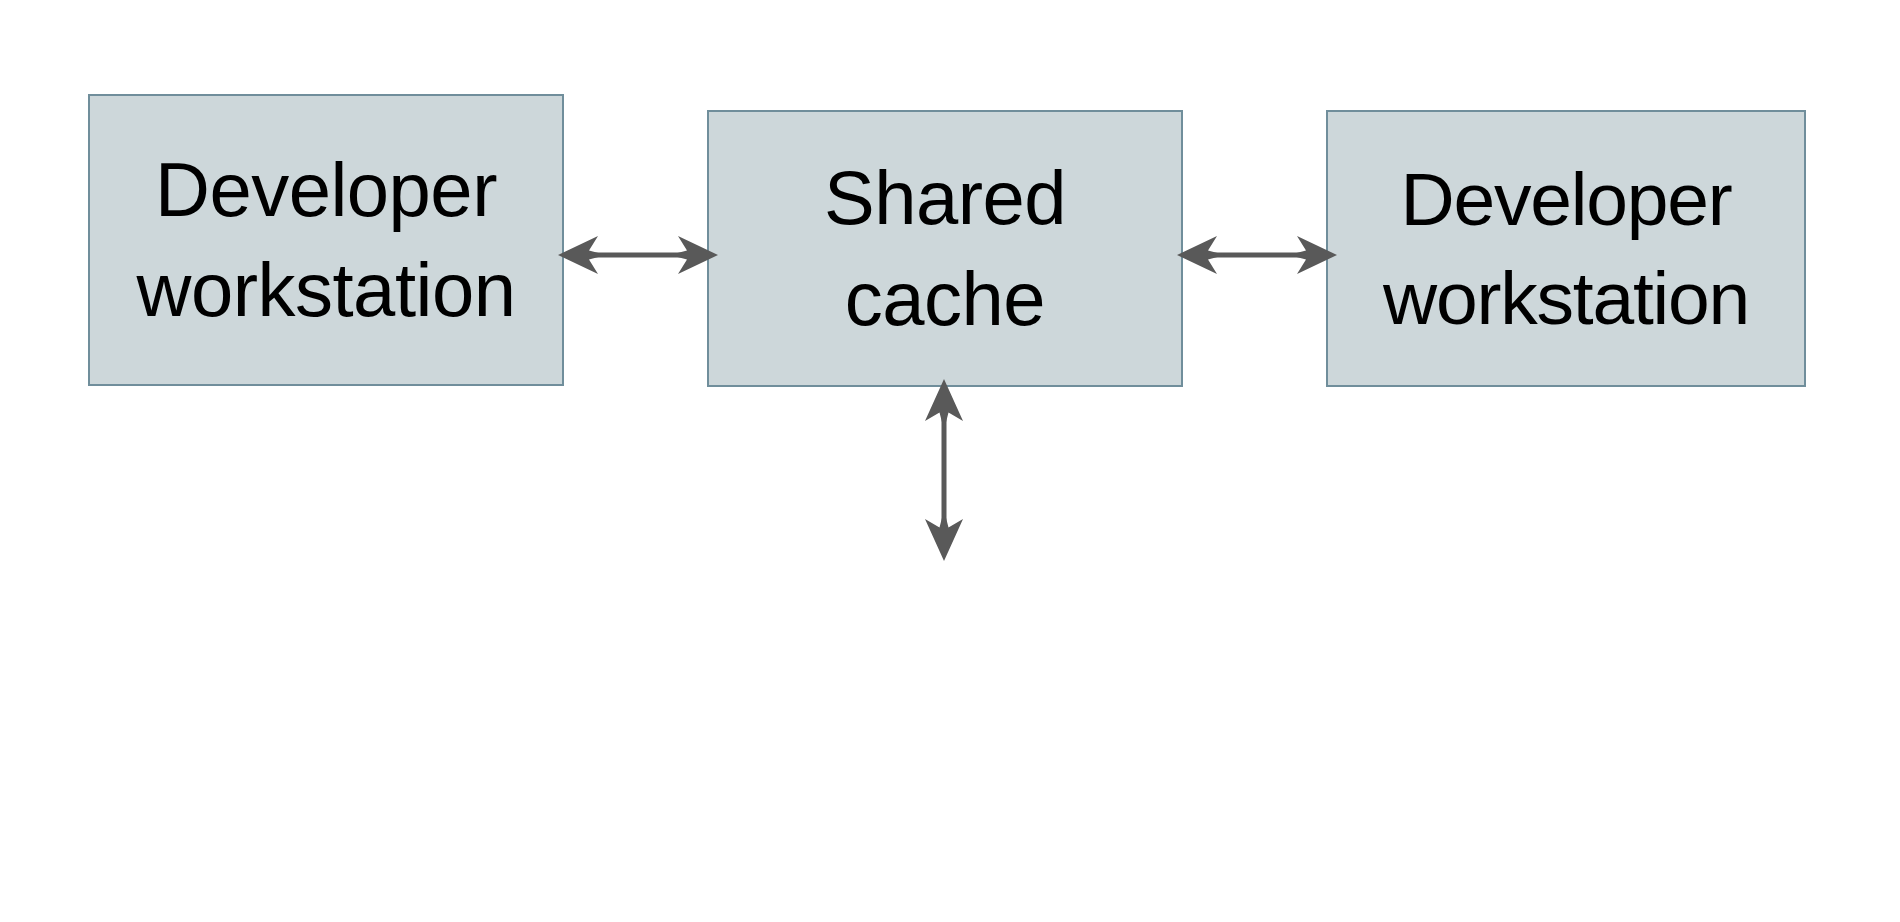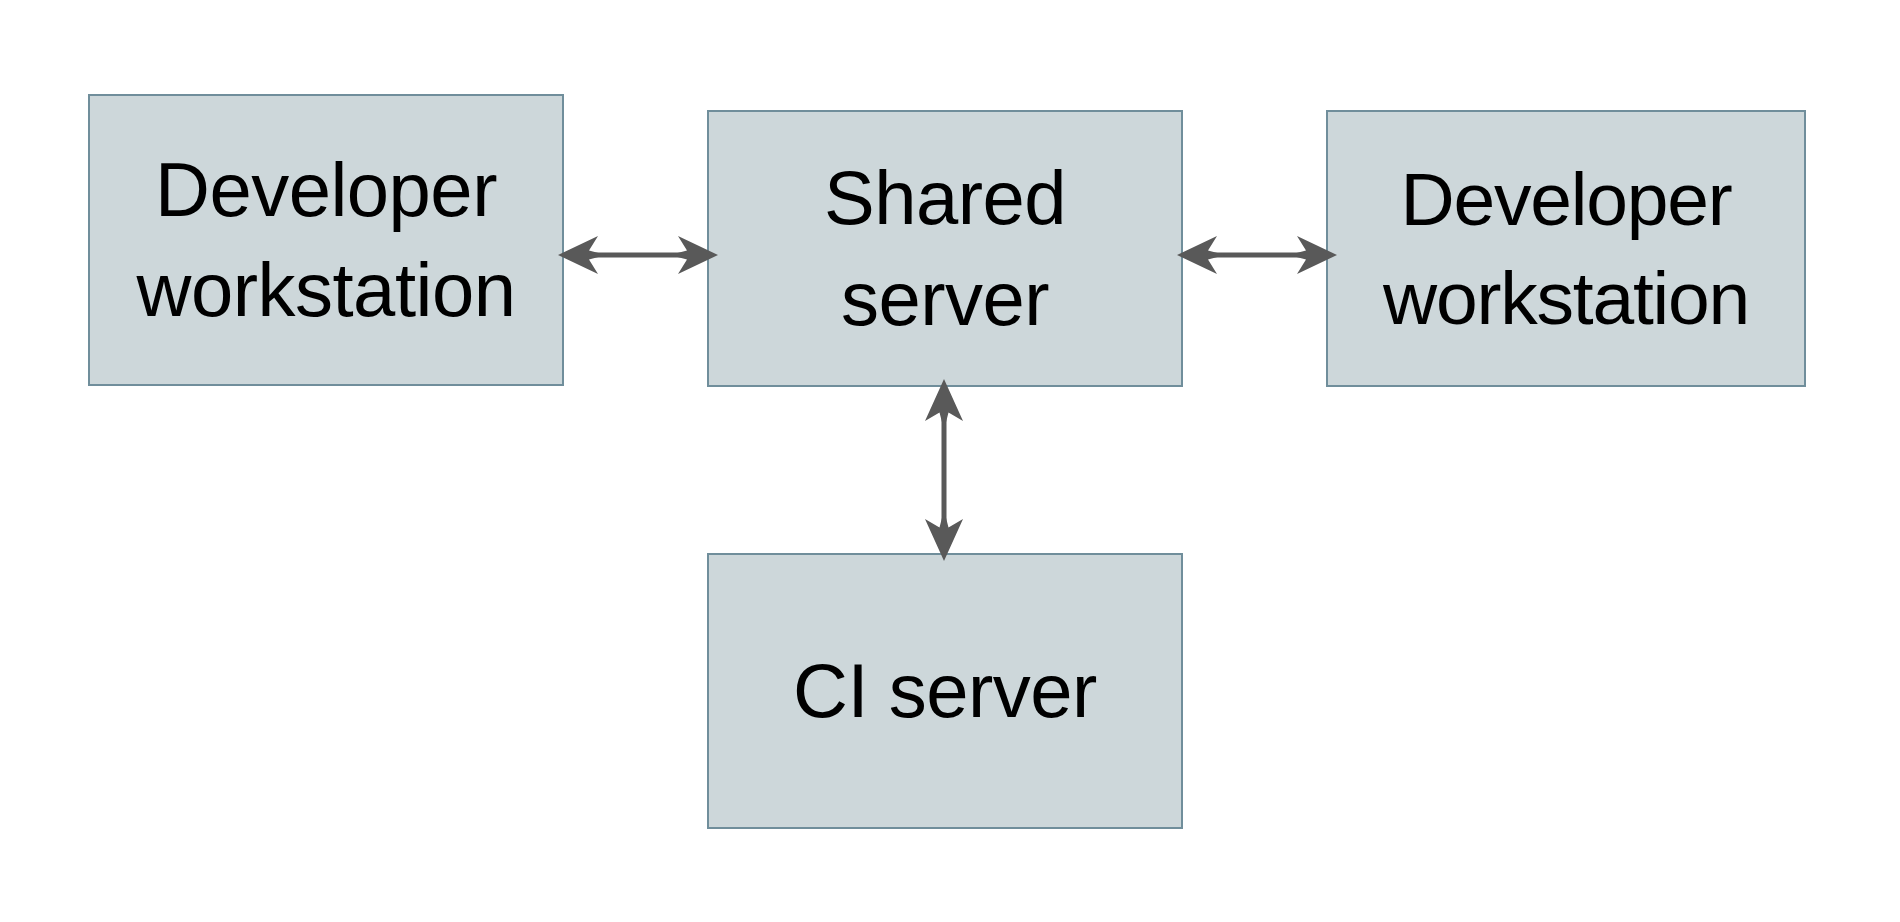--- a/index.html
+++ b/index.html
@@ -64,31 +64,28 @@
 
 <div id="canvas">
 
   <div class="node" id="node-dev-left">
     <span class="node-label">Developer
 workstation</span>
   </div>
 
   <div class="node" id="node-shared">
     <span class="node-label">Shared
-server</span>
+cache</span>
   </div>
 
   <div class="node" id="node-dev-right">
     <span class="node-label">Developer
 workstation</span>
   </div>
 
-  <div class="node" id="node-ci">
-    <span class="node-label">CI server</span>
-  </div>
 
   <svg class="connector" id="conn-left" viewBox="0 0 160 64" width="160" height="64">
     <g fill="#595959">
       <rect x="22" y="29.5" width="116" height="5"></rect>
       <path d="M 0 32 L 40 13 L 31 27.5 L 48 32 L 31 36.5 L 40 51 Z"></path>
       <path d="M 160 32 L 120 13 L 129 27.5 L 112 32 L 129 36.5 L 120 51 Z"></path>
     </g>
   </svg>
 
   <svg class="connector" id="conn-right" viewBox="0 0 160 64" width="160" height="64">

